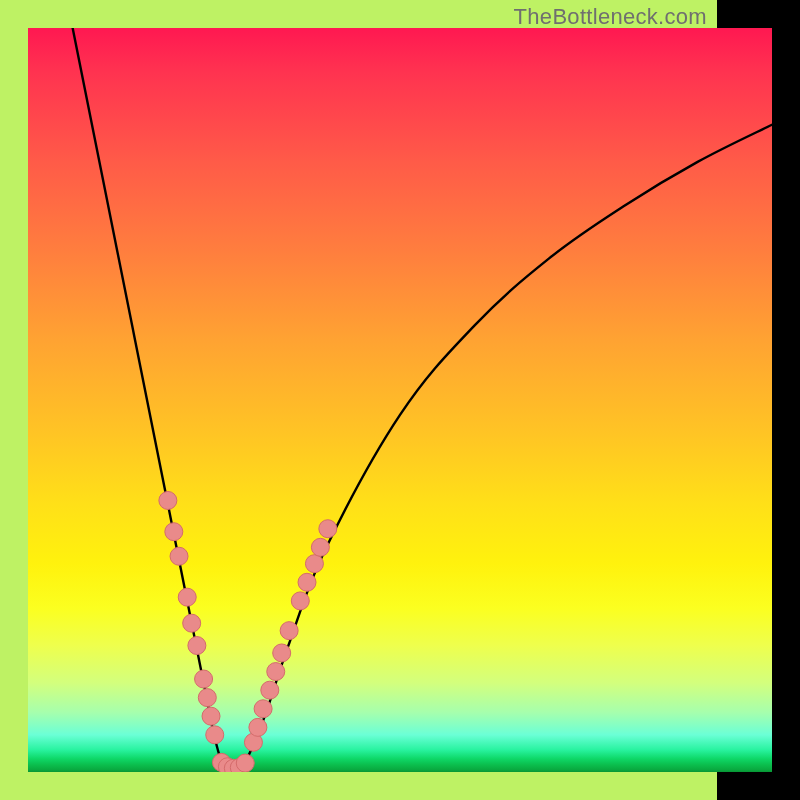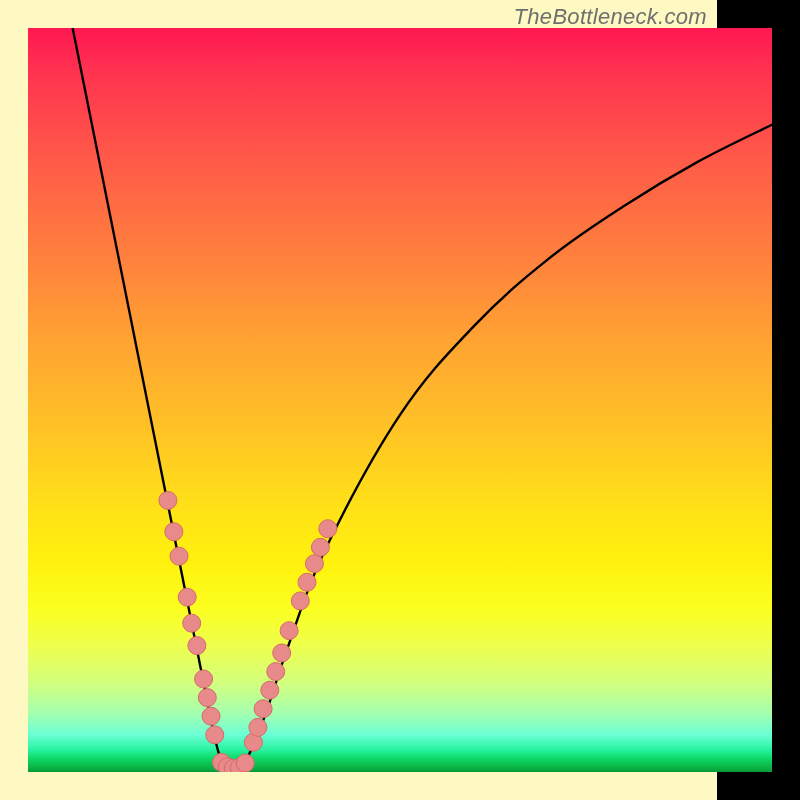--- a/index.html
+++ b/index.html
@@ -10,22 +10,21 @@
     background: #000;
     font-family: Arial, Helvetica, sans-serif;
     overflow: hidden;
   }
   .frame {
     position: absolute;
     left: 0;
     top: 0;
     width: 717px;
     height: 800px;
-    background: #fef9c3;
-    font-style: italic;
+    background: #bef264;
   }
   .plot {
     position: absolute;
     left: 28px;
     top: 28px;
     width: 744px;
     height: 744px;
     overflow: hidden;
   }
   .gradient {

